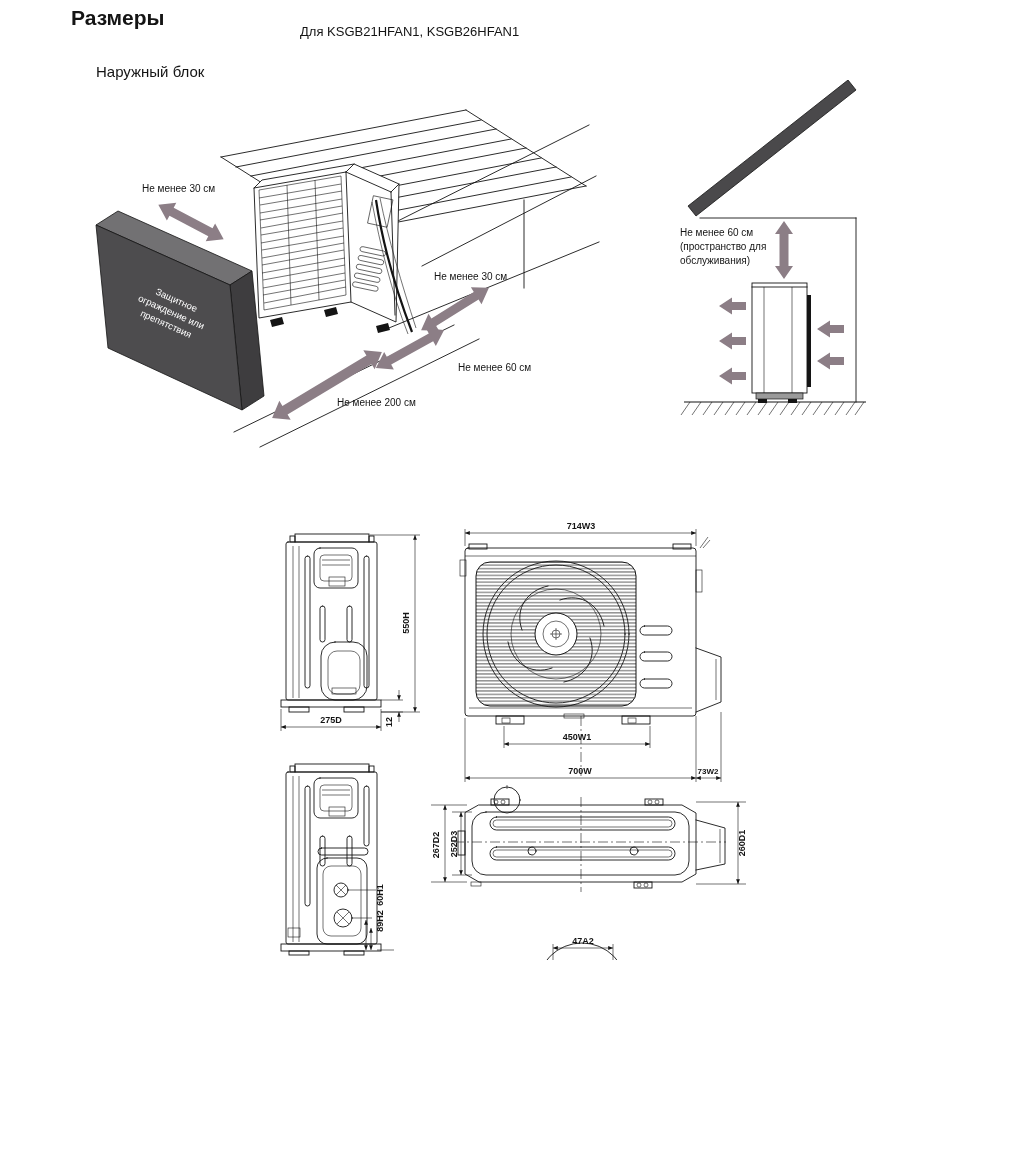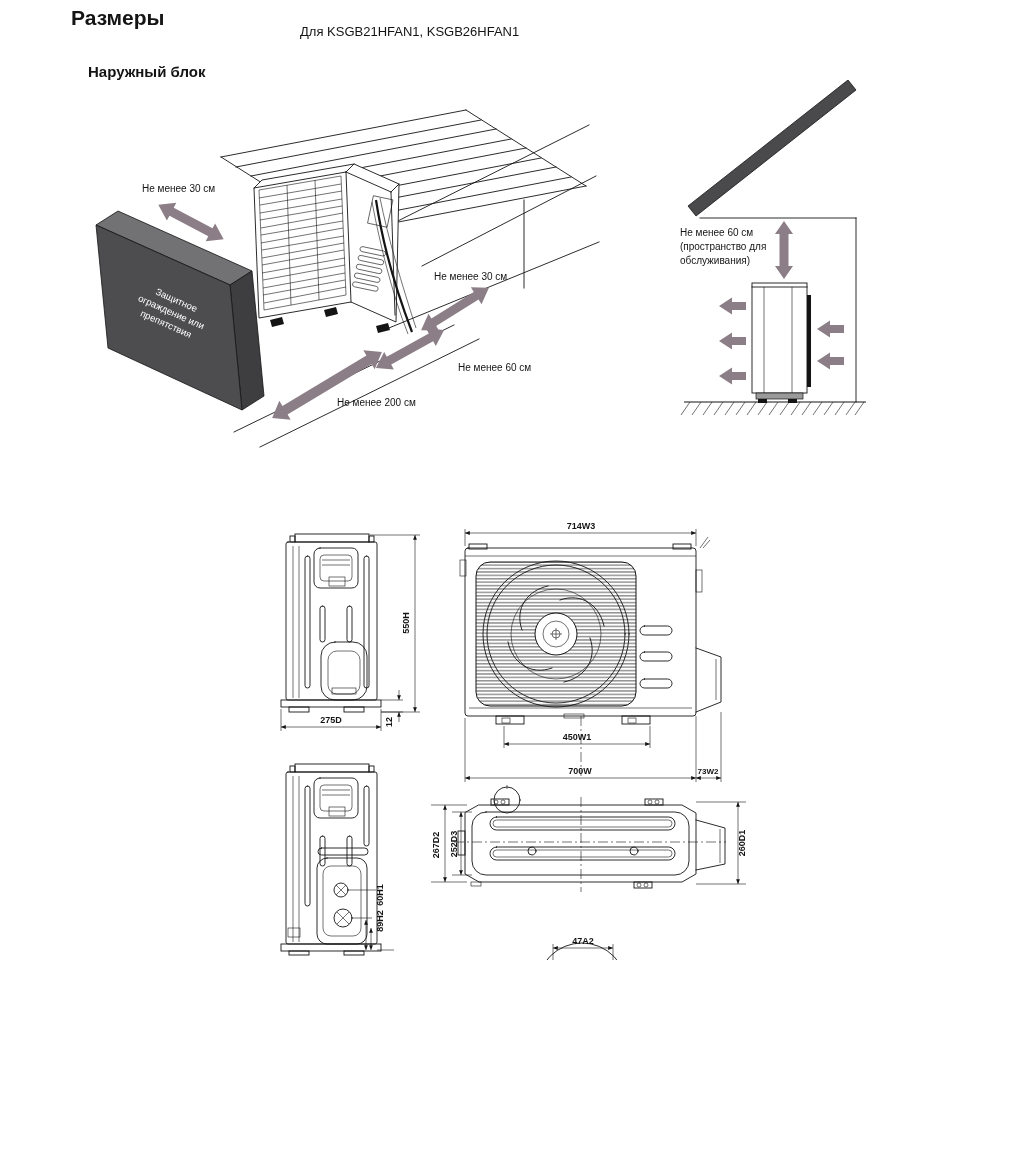--- a/index.html
+++ b/index.html
@@ -1,21 +1,21 @@
 <!DOCTYPE html>
 <html><head>
 <meta charset="utf-8">
 <style>
   html,body{margin:0;padding:0;background:#fff;}
   #page{position:relative;width:1030px;height:960px;background:#fff;overflow:hidden;
         font-family:"Liberation Sans",sans-serif;color:#141414;margin-left:24px;}
   .abs{position:absolute;}
   .hdr-title{left:47px;top:6px;font-size:21px;font-weight:bold;}
   .hdr-models{left:276px;top:24px;font-size:13px;}
-  .hdr-section{left:64px;top:63px;font-size:15px;font-weight:bold;}
+  .hdr-section{left:72px;top:63px;font-size:15px;font-weight:normal;}
   
   .ln{fill:none;stroke:#141414;stroke-width:.9;stroke-linecap:square;}
   .lt{fill:none;stroke:#141414;stroke-width:.6;}
   .fw{fill:#fff;stroke:#141414;stroke-width:.9;}
   .fd{fill:#141414;stroke:none;}
   .dsh{stroke-dasharray:10 3 2 3;}
   text{stroke:none;}
   .d{font:600 9px "Liberation Sans",sans-serif;fill:#141414;}
   .d2{font:600 8px "Liberation Sans",sans-serif;fill:#141414;}
   .t{font:10px "Liberation Sans",sans-serif;fill:#141414;}

